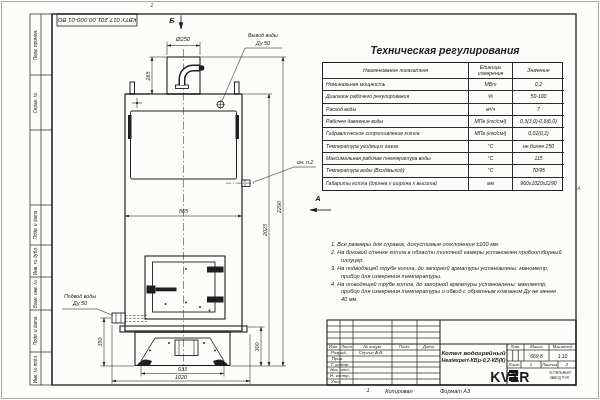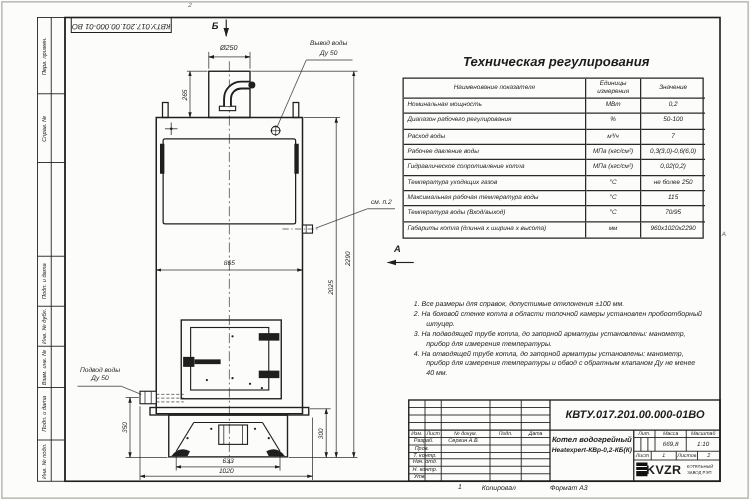--- a/index.html
+++ b/index.html
@@ -290,21 +290,20 @@
     <div>960х1020х2290</div>
   </div>
 
   <ol class="notes">
     <li>1.  Все размеры для справок, допустимые отклонения ±100 мм.</li>
     <li>2.  На боковой стенке котла в области топочной камеры установлен пробоотборный штуцер.</li>
     <li>3.  На подводящей трубе котла, до запорной арматуры установлены: манометр, прибор для измерения температуры.</li>
     <li>4.  На отводящей трубе котла, до запорной арматуры установлены: манометр, прибор для измерения температуры и обвод с обратным клапаном Ду не менее 40 мм.</li>
   </ol>
 
-  <span class="t b" style="left:508px;top:332px;font-size:8.8px">КВТУ.017.201.00.000-01ВО</span>
   <span class="t" style="left:333.5px;top:347px;font-size:4.2px">Изм.</span>
   <span class="t" style="left:346.5px;top:347px;font-size:4.2px">Лист</span>
   <span class="t" style="left:372.5px;top:347px;font-size:4.2px">№ докум.</span>
   <span class="t" style="left:404.5px;top:347px;font-size:4.2px">Подп.</span>
   <span class="t" style="left:428.5px;top:347px;font-size:4.2px">Дата</span>
 
   <span class="t" style="left:339px;top:353px;font-size:4.4px">Разраб.</span>
   <span class="t" style="left:337.5px;top:358.9px;font-size:4.4px">Пров.</span>
   <span class="t" style="left:340px;top:364.7px;font-size:4.4px">Т. контр.</span>
   <span class="t" style="left:340px;top:370.4px;font-size:4.4px">Нач. отд.</span>
@@ -320,17 +319,17 @@
   <span class="t" style="left:562.5px;top:347px;font-size:4.2px">Масштаб</span>
   <span class="t" style="left:536.5px;top:355.5px;font-size:5px">669,8</span>
   <span class="t" style="left:562.5px;top:355.5px;font-size:5px">1:10</span>
 
   <span class="t" style="left:514px;top:364.5px;font-size:4.2px">Лист</span>
   <span class="t" style="left:531px;top:364.5px;font-size:4.2px">1</span>
   <span class="t" style="left:549.5px;top:364.5px;font-size:4.2px">Листов</span>
   <span class="t" style="left:567px;top:364.5px;font-size:4.2px">2</span>
 
   <div class="logoicon"></div>
-  <span class="t b up" style="left:531px;top:376.5px;font-size:10px;letter-spacing:.3px">KVZR</span>
+  <span class="t b up" style="left:510px;top:376.5px;font-size:14px;letter-spacing:.3px">KVZR</span>
   <span class="t up" style="left:560px;top:373.5px;font-size:3.4px;color:#333">КОТЕЛЬНЫЙ</span>
   <span class="t up" style="left:559.5px;top:378.5px;font-size:3.4px;color:#333">ЗАВОД РЭП</span>
 
 </div>
 
 </body></html>

